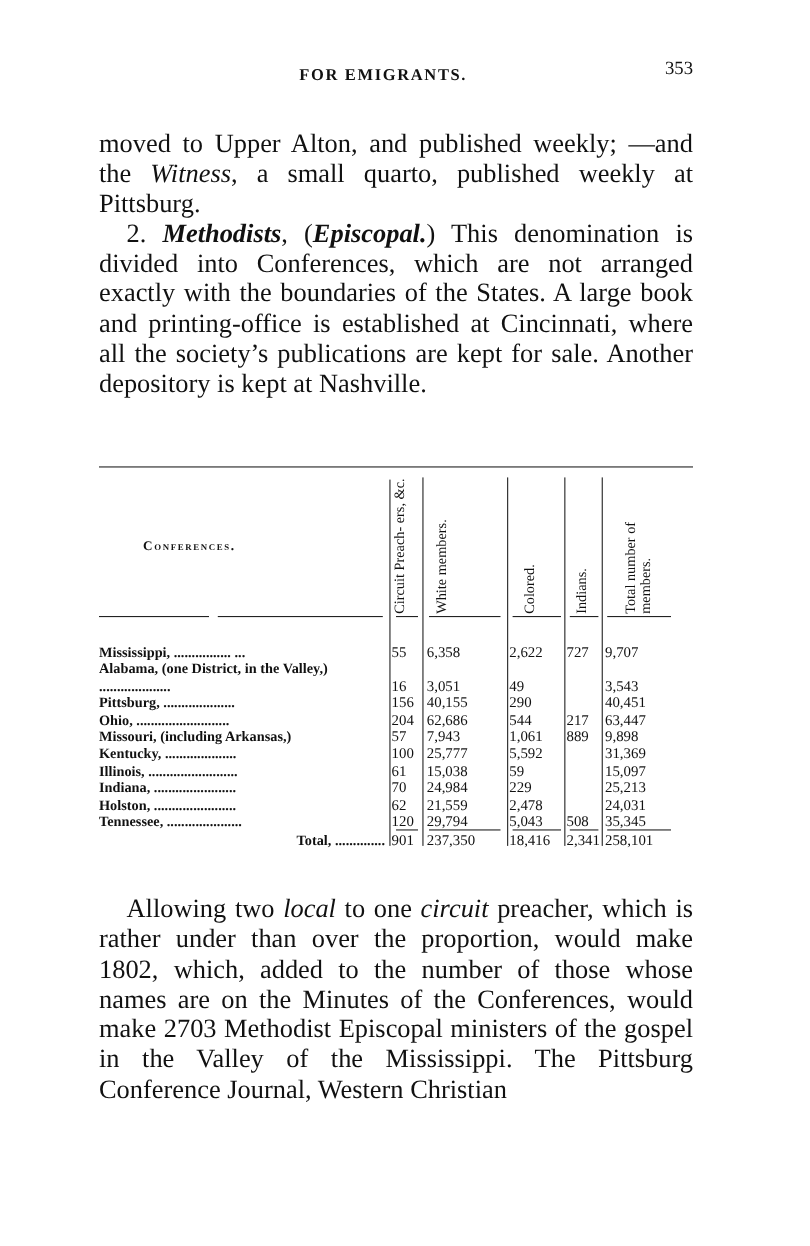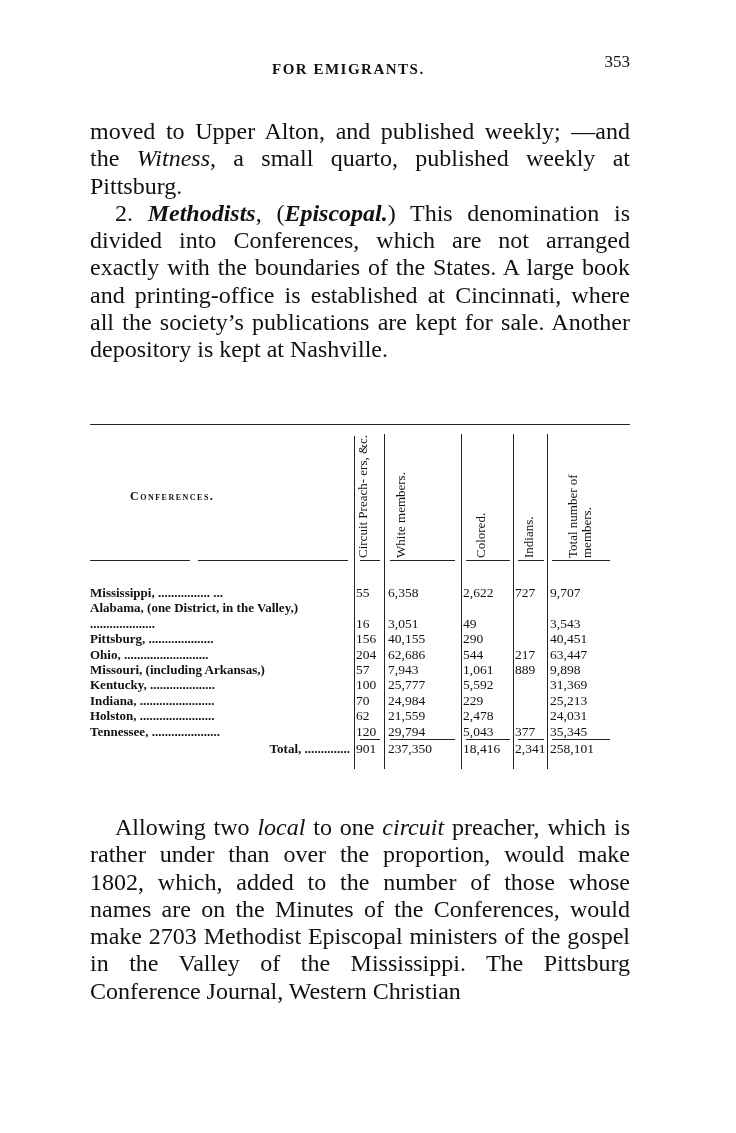--- a/index.html
+++ b/index.html
@@ -140,41 +140,49 @@
     </div>
     <div class="row">
       <span class="name">Kentucky, ....................</span>
       <span class="num c1">100</span>
       <span class="num c2">25,777</span>
       <span class="num c3">5,592</span>
       <span class="num c4"></span>
       <span class="num c5">31,369</span>
     </div>
     <div class="row">
+      <span class="name">Illinois, .........................</span>
+      <span class="num c1">61</span>
+      <span class="num c2">15,038</span>
+      <span class="num c3">59</span>
+      <span class="num c4"></span>
+      <span class="num c5">15,097</span>
+    </div>
+    <div class="row">
       <span class="name">Indiana, .......................</span>
       <span class="num c1">70</span>
       <span class="num c2">24,984</span>
       <span class="num c3">229</span>
       <span class="num c4"></span>
       <span class="num c5">25,213</span>
     </div>
     <div class="row">
       <span class="name">Holston, .......................</span>
       <span class="num c1">62</span>
       <span class="num c2">21,559</span>
       <span class="num c3">2,478</span>
       <span class="num c4"></span>
       <span class="num c5">24,031</span>
     </div>
     <div class="row">
       <span class="name">Tennessee, .....................</span>
       <span class="num c1">120</span>
       <span class="num c2">29,794</span>
       <span class="num c3">5,043</span>
-      <span class="num c4">377</span>
+      <span class="num c4">508</span>
       <span class="num c5">35,345</span>
     </div>
 
     <div style="position:relative; height:2px;">
       <div class="hdr-rule" style="left:270px; top:0; width:20px;"></div>
       <div class="hdr-rule" style="left:300px; top:0; width:65px;"></div>
       <div class="hdr-rule" style="left:376px; top:0; width:44px;"></div>
       <div class="hdr-rule" style="left:428px; top:0; width:26px;"></div>
       <div class="hdr-rule" style="left:462px; top:0; width:58px;"></div>
     </div>

